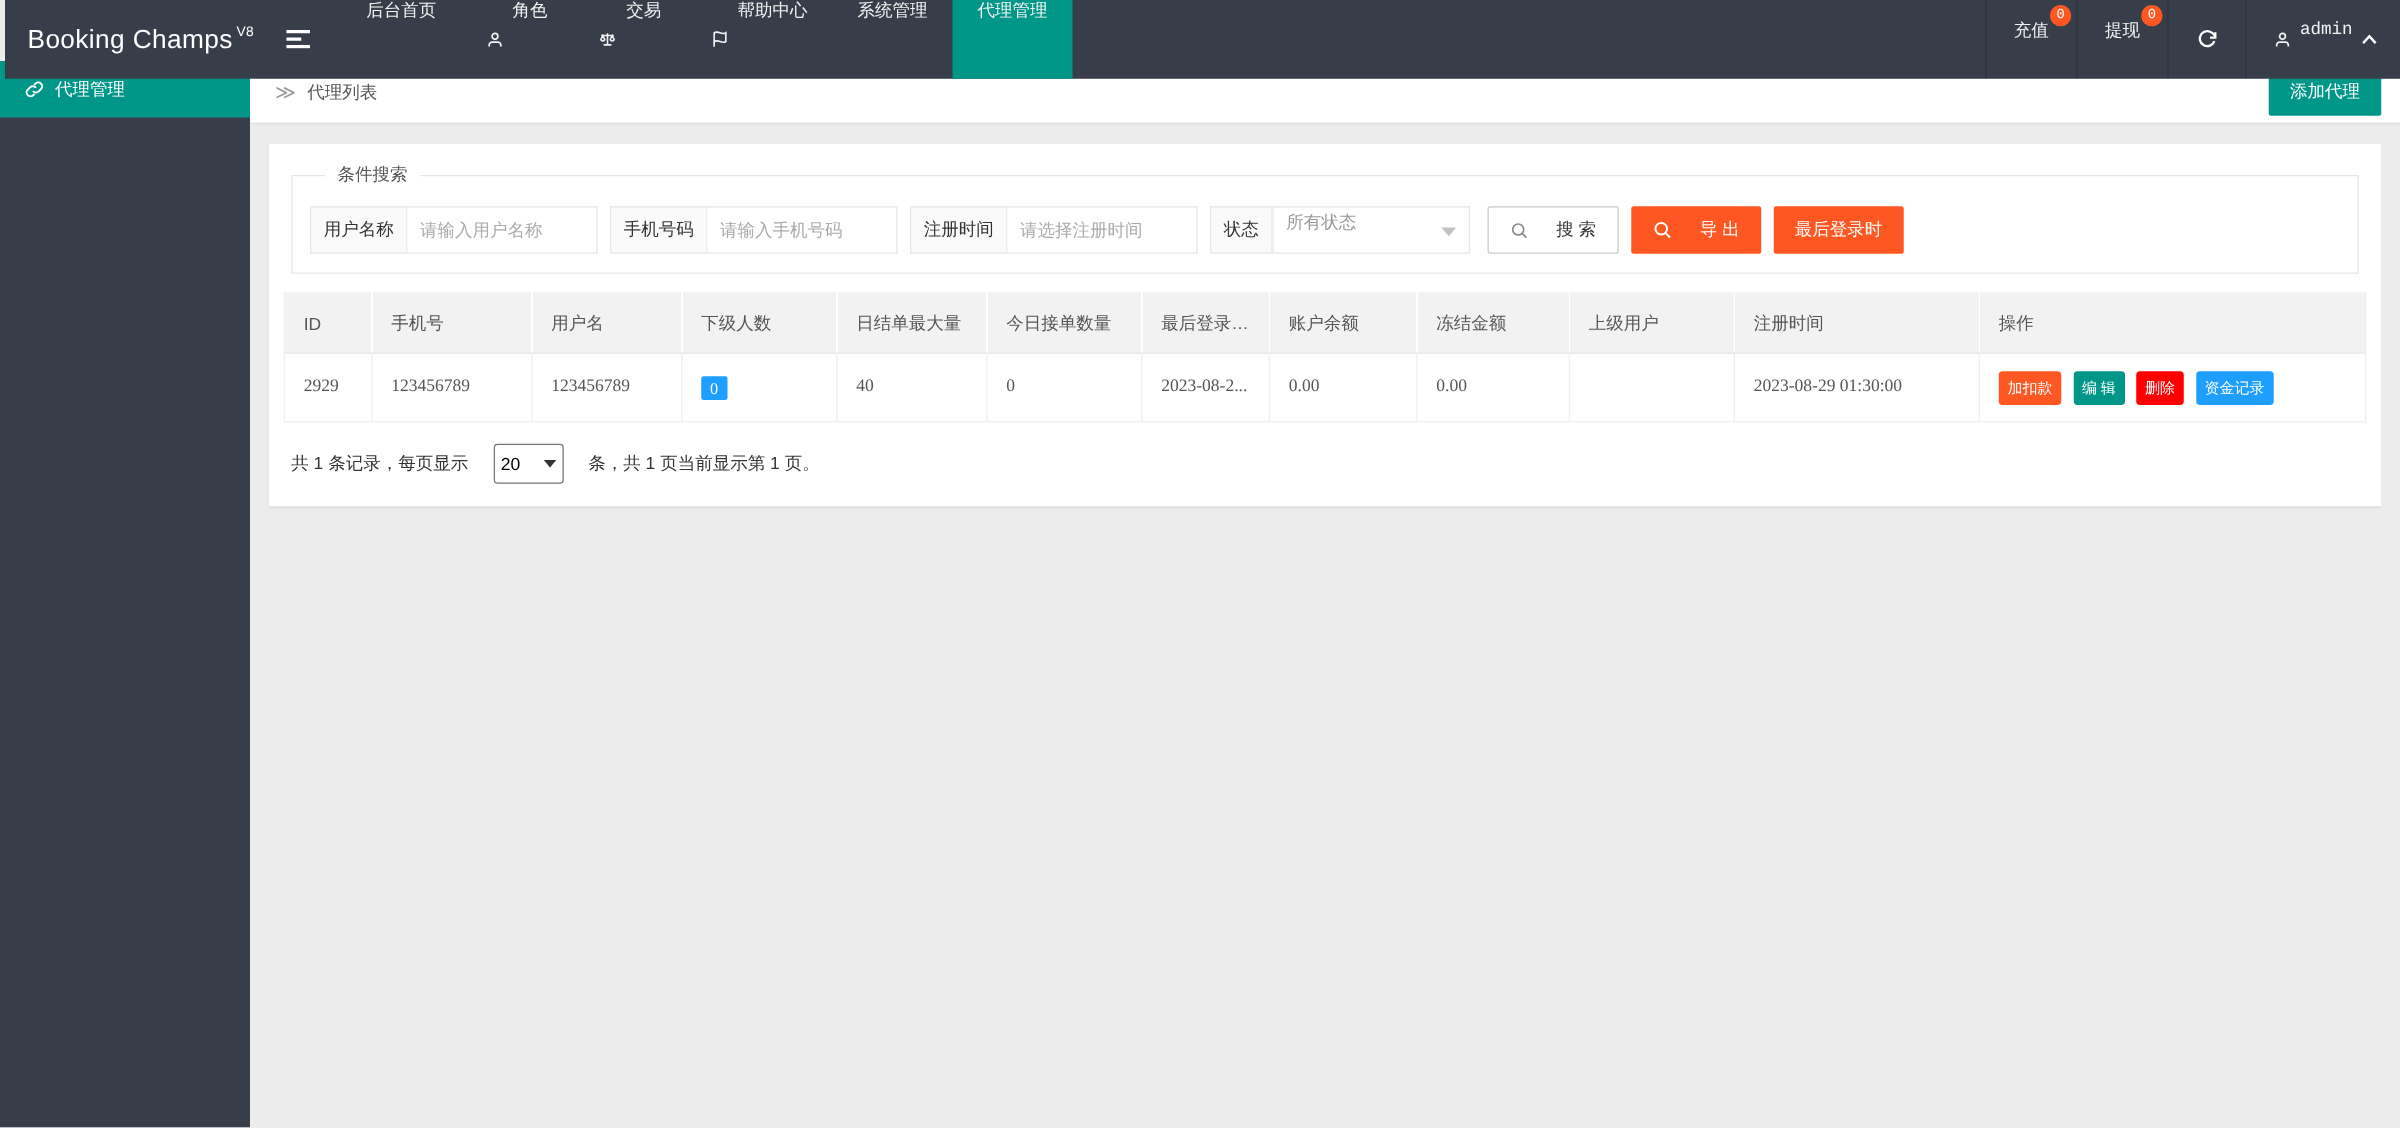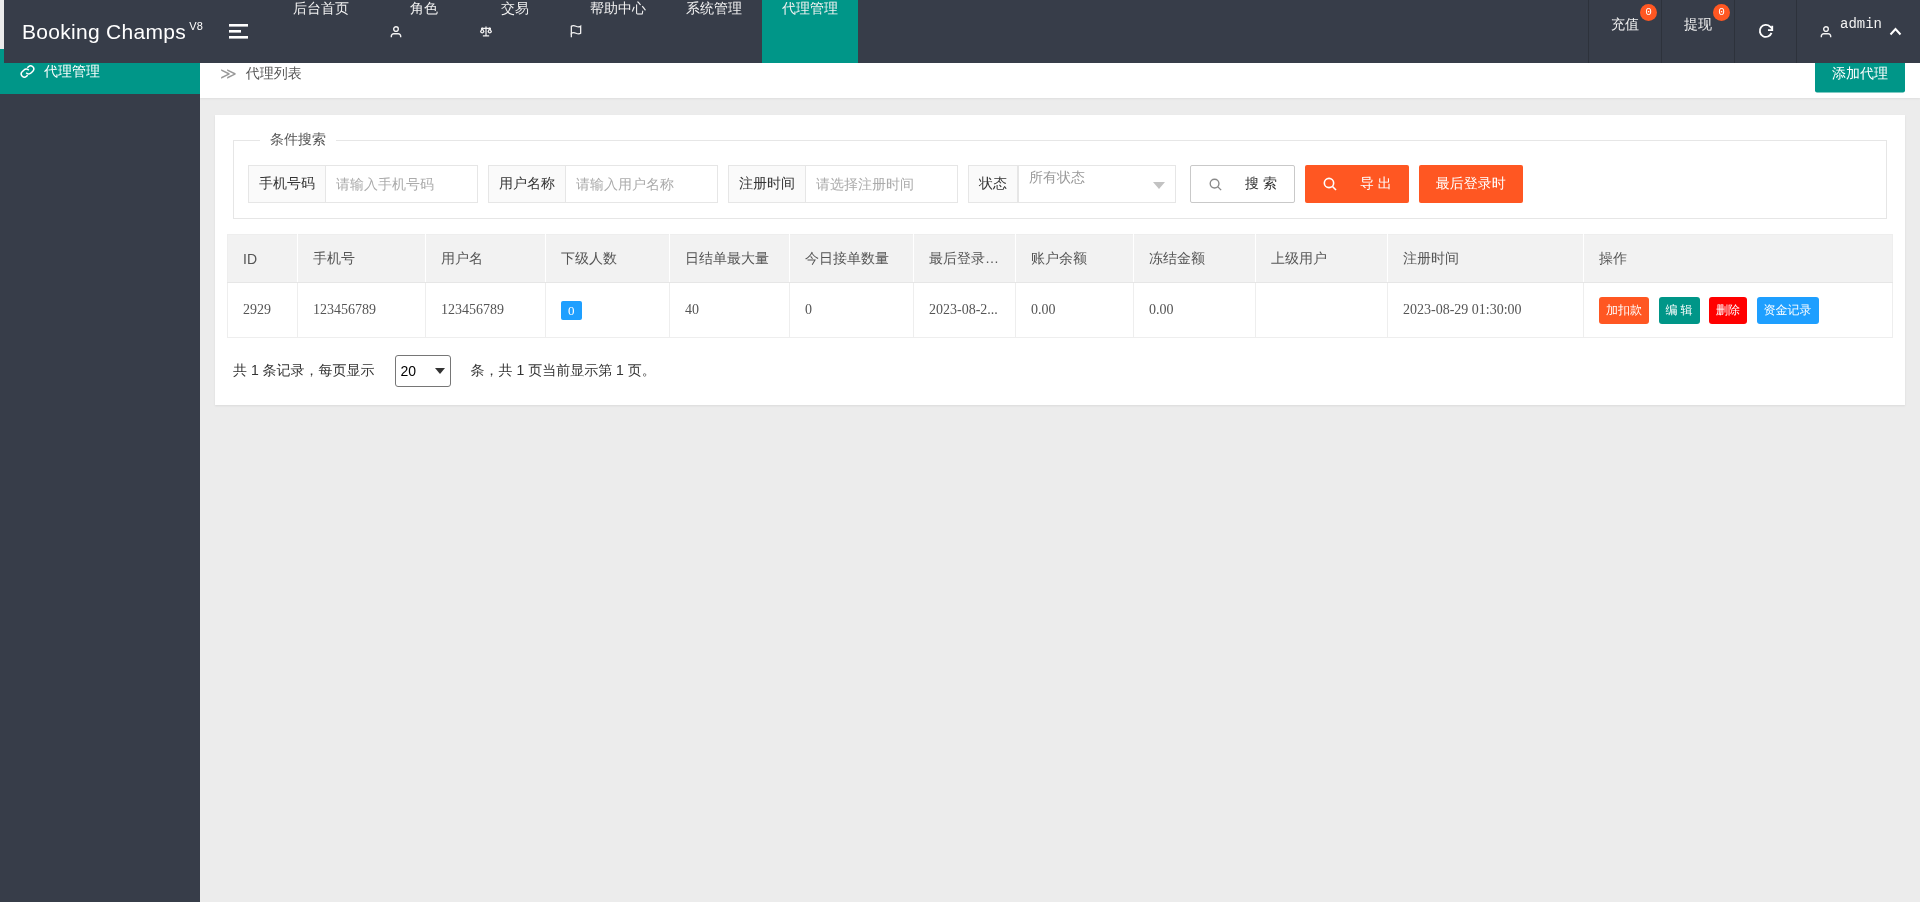--- a/index.html
+++ b/index.html
@@ -267,27 +267,27 @@
     </div>
 
     <div class="card">
 
       <fieldset class="search-set">
         <legend>条件搜索</legend>
 
         <div class="search-row">
 
           <div class="input-group">
+            <span class="ig-label">用户名称</span>
+            <input class="ig-input" type="text" placeholder="请输入用户名称" style="">
+          </div>
+
+          <div class="input-group">
             <span class="ig-label">手机号码</span>
             <input class="ig-input" type="text" placeholder="请输入手机号码" style="">
-          </div>
-
-          <div class="input-group">
-            <span class="ig-label">用户名称</span>
-            <input class="ig-input" type="text" placeholder="请输入用户名称" style="">
           </div>
 
           <div class="input-group">
             <span class="ig-label">注册时间</span>
             <input class="ig-input" type="text" placeholder="请选择注册时间" style="">
           </div>
 
           <div class="input-group">
             <span class="ig-label">状态</span>
             <div class="select-box">

